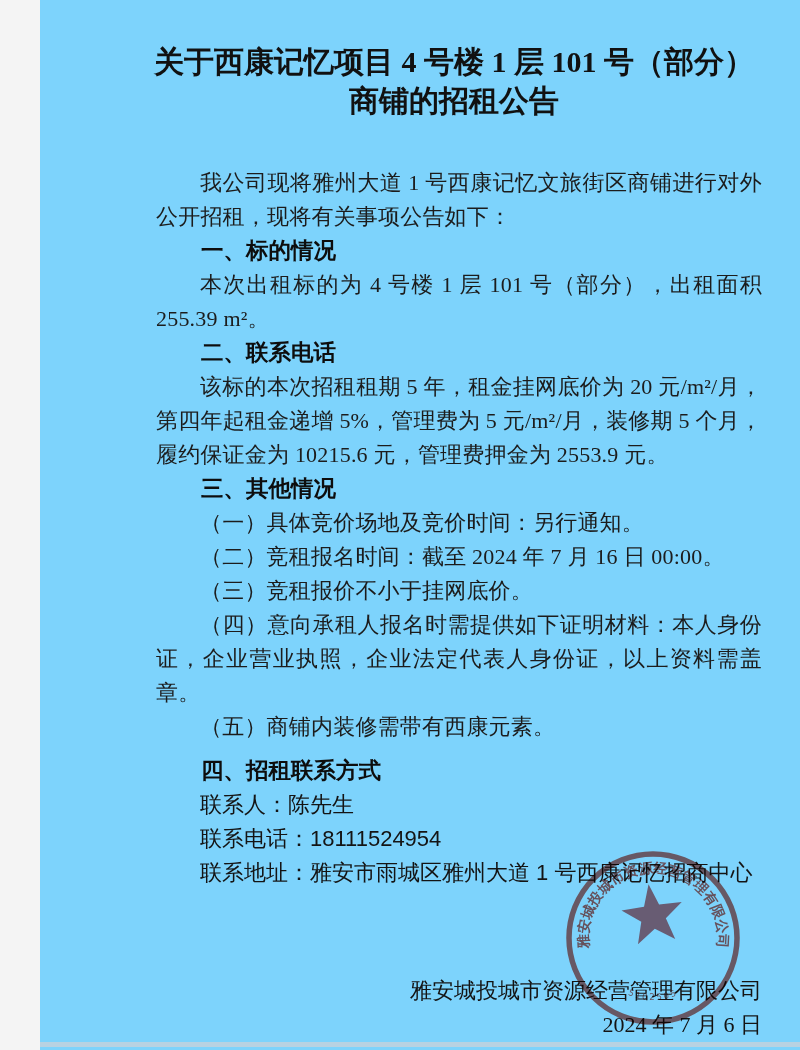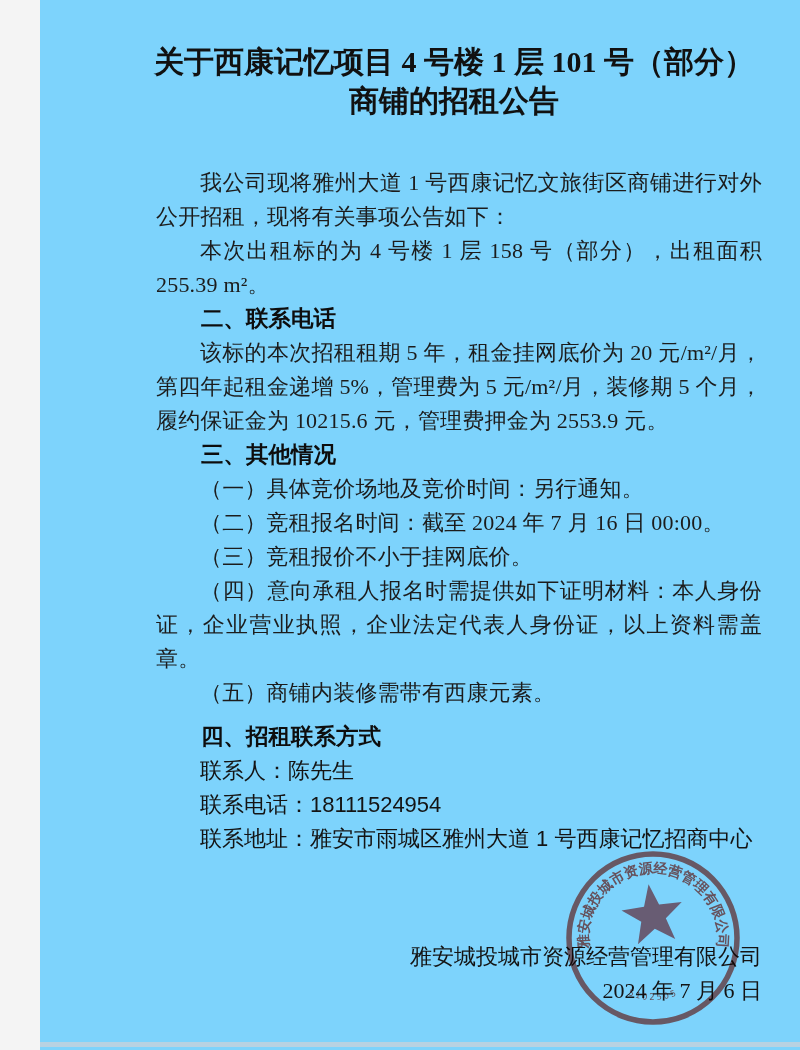--- a/index.html
+++ b/index.html
@@ -103,21 +103,22 @@
 
 <div class="page">
 
   <h1 class="title">
     <span>关于西康记忆项目 4 号楼 1 层 101 号（部分）</span>
     <span>商铺的招租公告</span>
   </h1>
 
   <p class="body-text intro">我公司现将雅州大道 1 号西康记忆文旅街区商铺进行对外公开招租，现将有关事项公告如下：</p>
 
-  <p class="body-text">本次出租标的为 4 号楼 1 层 158 号（部分），出租面积 255.39 m²。</p>
+  <h2 class="sec-heading">一、标的情况</h2>
+  <p class="body-text">本次出租标的为 4 号楼 1 层 101 号（部分），出租面积 255.39 m²。</p>
 
   <h2 class="sec-heading">二、联系电话</h2>
   <p class="body-text">该标的本次招租租期 5 年，租金挂网底价为 20 元/m²/月，第四年起租金递增 5%，管理费为 5 元/m²/月，装修期 5 个月，履约保证金为 10215.6 元，管理费押金为 2553.9 元。</p>
 
   <h2 class="sec-heading">三、其他情况</h2>
   <p class="body-text">（一）具体竞价场地及竞价时间：另行通知。</p>
   <p class="body-text">（二）竞租报名时间：截至 2024 年 7 月 16 日 00:00。</p>
   <p class="body-text">（三）竞租报价不小于挂网底价。</p>
   <p class="body-text">（四）意向承租人报名时需提供如下证明材料：本人身份证，企业营业执照，企业法定代表人身份证，以上资料需盖章。</p>
   <p class="body-text">（五）商铺内装修需带有西康元素。</p>

